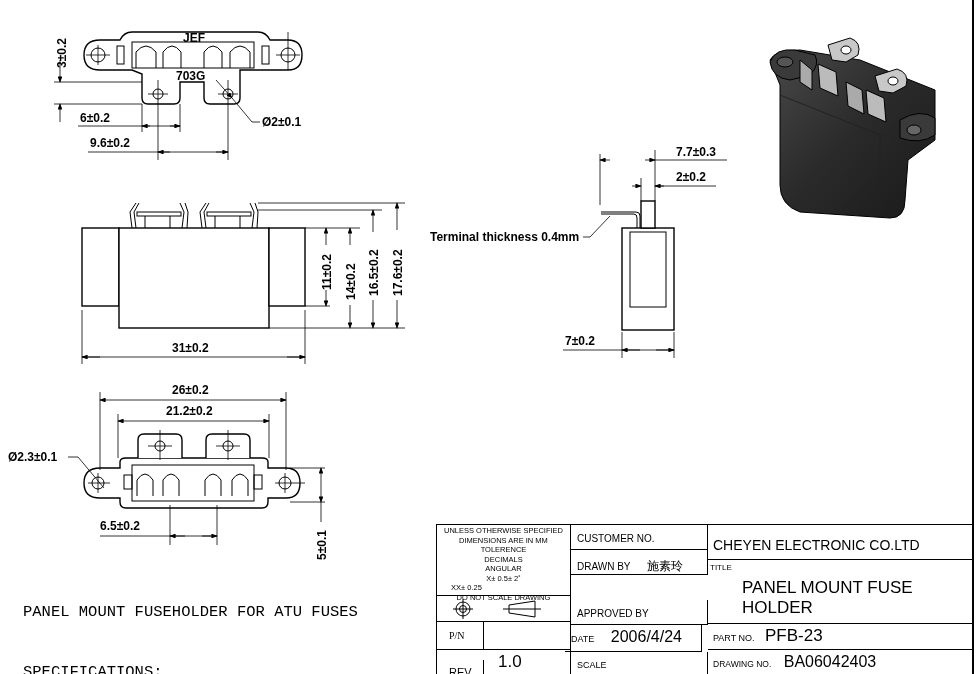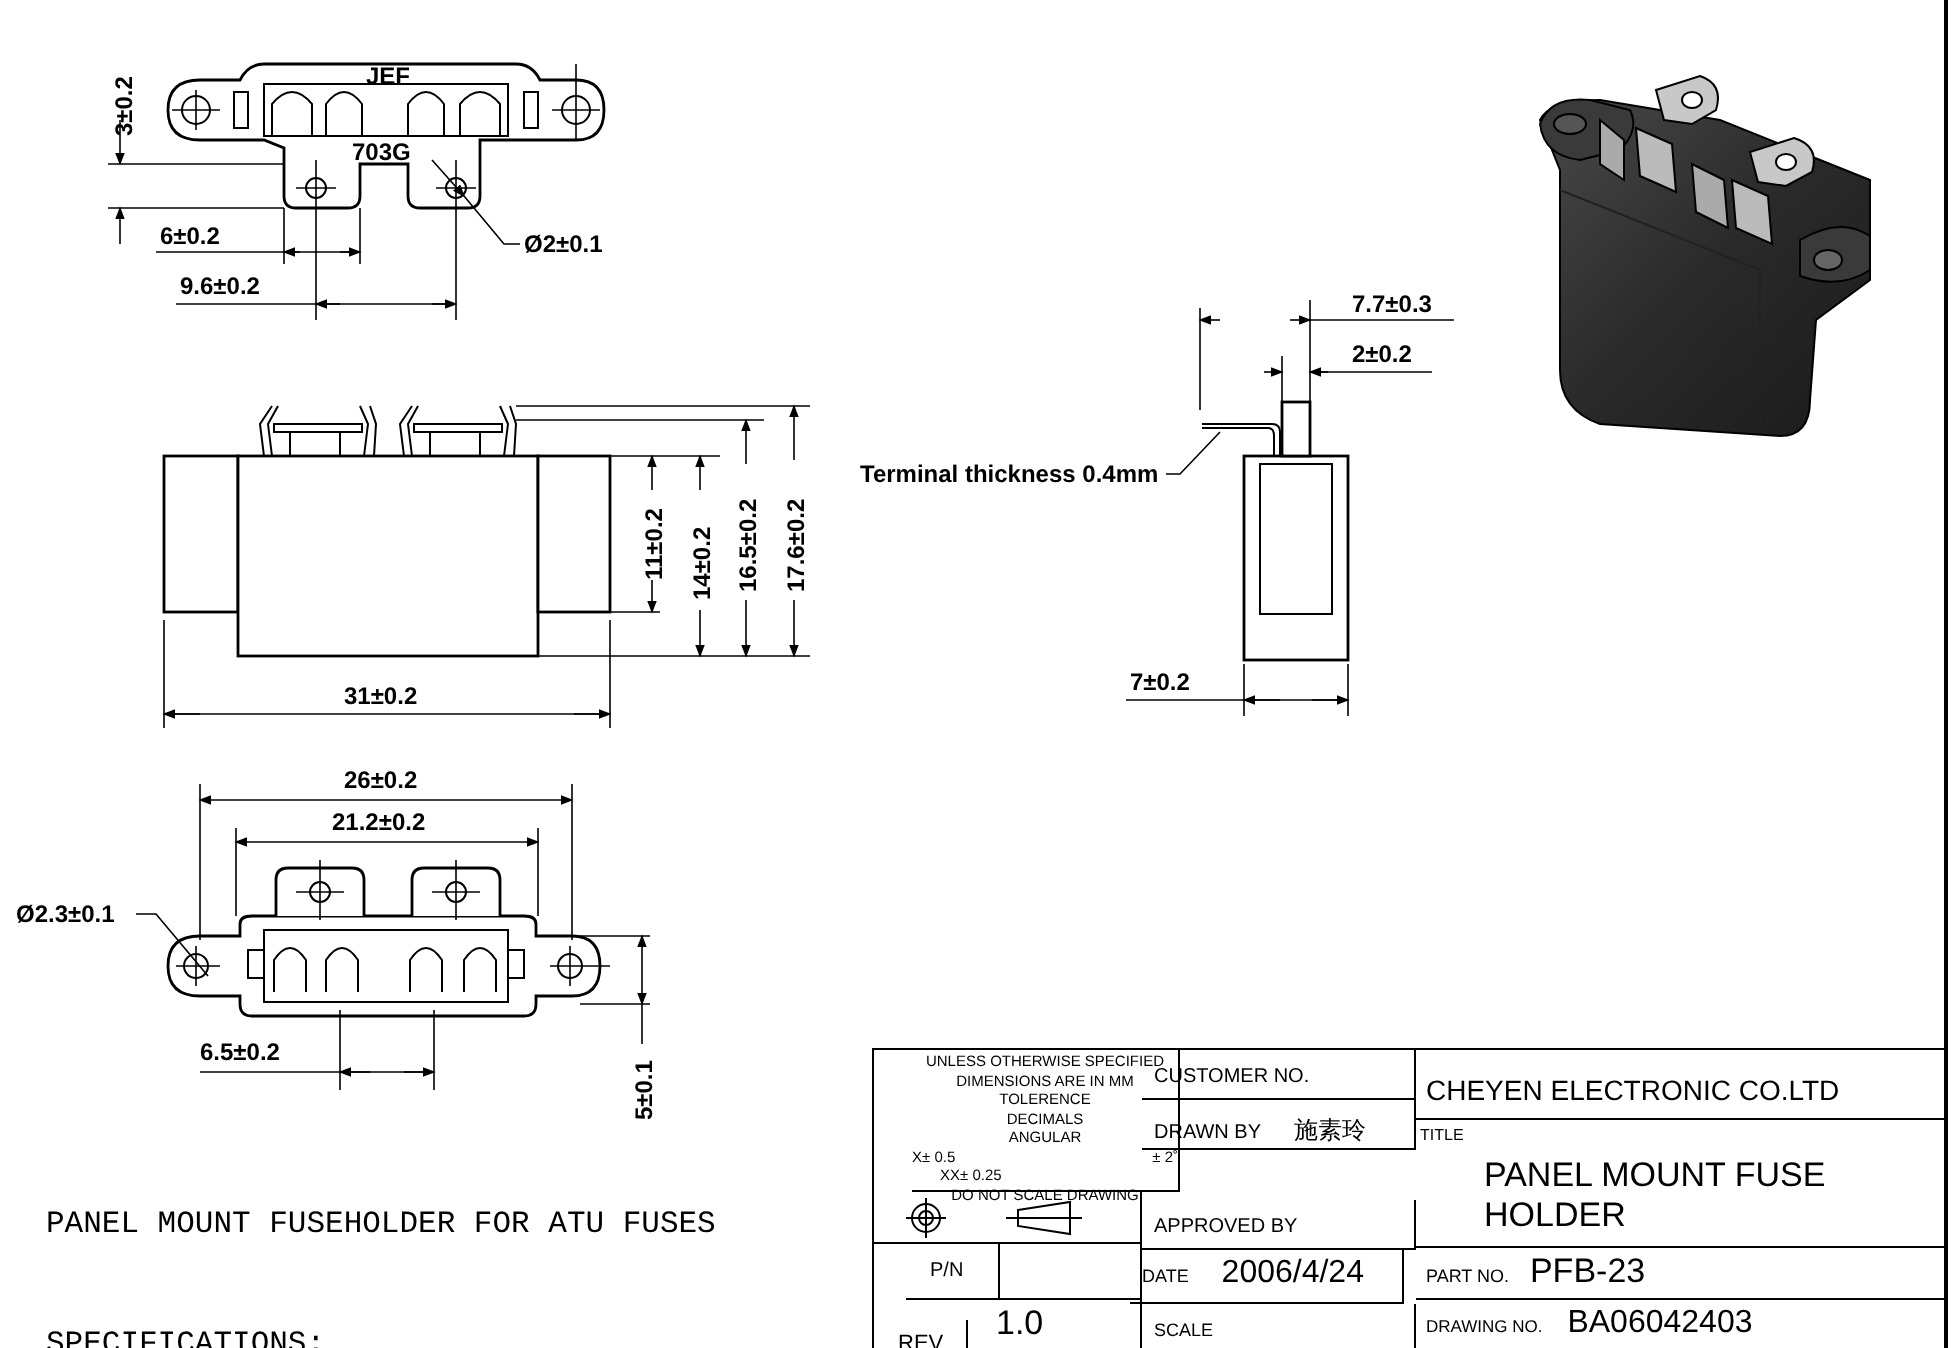--- a/index.html
+++ b/index.html
@@ -8,21 +8,21 @@
   .dim { font-family: "Liberation Sans", sans-serif; font-weight: bold; font-size: 12px; fill: #000; }
   .ln { stroke: #000; stroke-width: 1; fill: none; }
   .thin { stroke: #000; stroke-width: 0.8; fill: none; }
   .body { stroke: #000; stroke-width: 1.4; fill: #fff; }
   .specs { position: absolute; left: 23px; top: 562px; font-family: "Liberation Mono", monospace; font-size: 15.5px; line-height: 20px; white-space: pre; }
   .specs div { height: 20px; }
   .tb { position: absolute; left: 436px; top: 524px; width: 536px; height: 150px; border-top: 1.5px solid #000; border-left: 1.5px solid #000; }
   .tb .cell { position: absolute; box-sizing: border-box; }
   .tb .small { font-size: 9px; }
   .tb .lbl { font-size: 10px; }
-  .note { font-size: 7.5px; line-height: 9.5px; text-align: center; margin-left: 19px; }
+  .note { font-size: 7.5px; line-height: 9.5px; text-align: center; }
   .frame-right { position: absolute; left: 972px; top: 0; width: 2px; height: 674px; background: #000; }
 </style>
 </head>
 <body>
 
 <svg class="drawing" width="978" height="674" viewBox="0 0 978 674">
   <defs>
     <marker id="ar" markerWidth="8" markerHeight="6" refX="7" refY="3" orient="auto-start-reverse">
       <path d="M0,0 L8,3 L0,6 z" fill="#000"></path>
     </marker>
@@ -226,40 +226,40 @@
 <div class="tb">
 
   <div class="cell note" style="left:0;top:0;width:134px;height:71px;border-right:1.5px solid #000;border-bottom:1.5px solid #000;padding-top:1px;">
     <div>UNLESS OTHERWISE SPECIFIED</div>
     <div>DIMENSIONS ARE IN MM</div>
     <div>TOLERENCE</div>
     <div style="display:flex;justify-content:space-around;flex-direction:column;">
         <span>DECIMALS</span>
         <span>ANGULAR</span>
       </div>
-    <div style="display:flex;justify-content:space-between;">
+    <div style="display:flex;justify-content:center;">
         <span>X± 0.5</span>
         <span>± 2˚</span>
       </div>
     <div style="text-align:left;padding-left:14px;">XX± 0.25</div>
     <div>DO NOT SCALE DRAWING</div>
   </div>
 
   <div class="cell" style="left:0;top:71px;width:134px;height:26px;border-right:1.5px solid #000;border-bottom:1.5px solid #000;">
     <svg width="134" height="26">
       <circle cx="26" cy="13" r="7" fill="none" stroke="#000"></circle>
       <circle cx="26" cy="13" r="3.5" fill="none" stroke="#000"></circle>
       <line x1="16" y1="13" x2="36" y2="13" stroke="#000"></line>
         <line x1="26" y1="3" x2="26" y2="23" stroke="#000"></line>
       <path d="M72,9 L98,5 L98,21 L72,17 z" fill="none" stroke="#000"></path>
       <line x1="66" y1="13" x2="104" y2="13" stroke="#000"></line>
     </svg>
   </div>
 
-  <div class="cell lbl" style="left:16px;top:97px;width:47px;height:28px;border-right:1.5px solid #000;border-bottom:1.5px solid #000;padding:8px 0 0 12px;">P/N</div>
+  <div class="cell lbl" style="left:0;top:97px;width:47px;height:28px;border-right:1.5px solid #000;border-bottom:1.5px solid #000;padding:8px 0 0 12px;font-family:Liberation Serif, serif;">P/N</div>
   <div class="cell" style="left:47px;top:97px;width:87px;height:28px;border-right:1.5px solid #000;border-bottom:1.5px solid #000;"></div>
 
   <div class="cell" style="left:0;top:135px;width:47px;height:25px;border-right:1.5px solid #000;padding:6px 0 0 12px;font-size:11px;">REV</div>
   <div class="cell" style="left:47px;top:125px;width:87px;height:25px;border-right:1.5px solid #000;padding:2px 0 0 14px;font-size:17px;">1.0</div>
 
   <div class="cell lbl" style="left:134px;top:0;width:137px;height:25px;border-right:1.5px solid #000;border-bottom:1.5px solid #000;padding:8px 0 0 6px;">CUSTOMER NO.</div>
   <div class="cell" style="left:134px;top:25px;width:137px;height:25px;border-right:1.5px solid #000;border-bottom:1.5px solid #000;padding:6px 0 0 6px;">
     <span class="lbl">DRAWN BY</span>
     <span style="font-family:'DejaVu Serif',serif;font-size:12px;margin-left:12px;">施素玲</span>
   </div>

